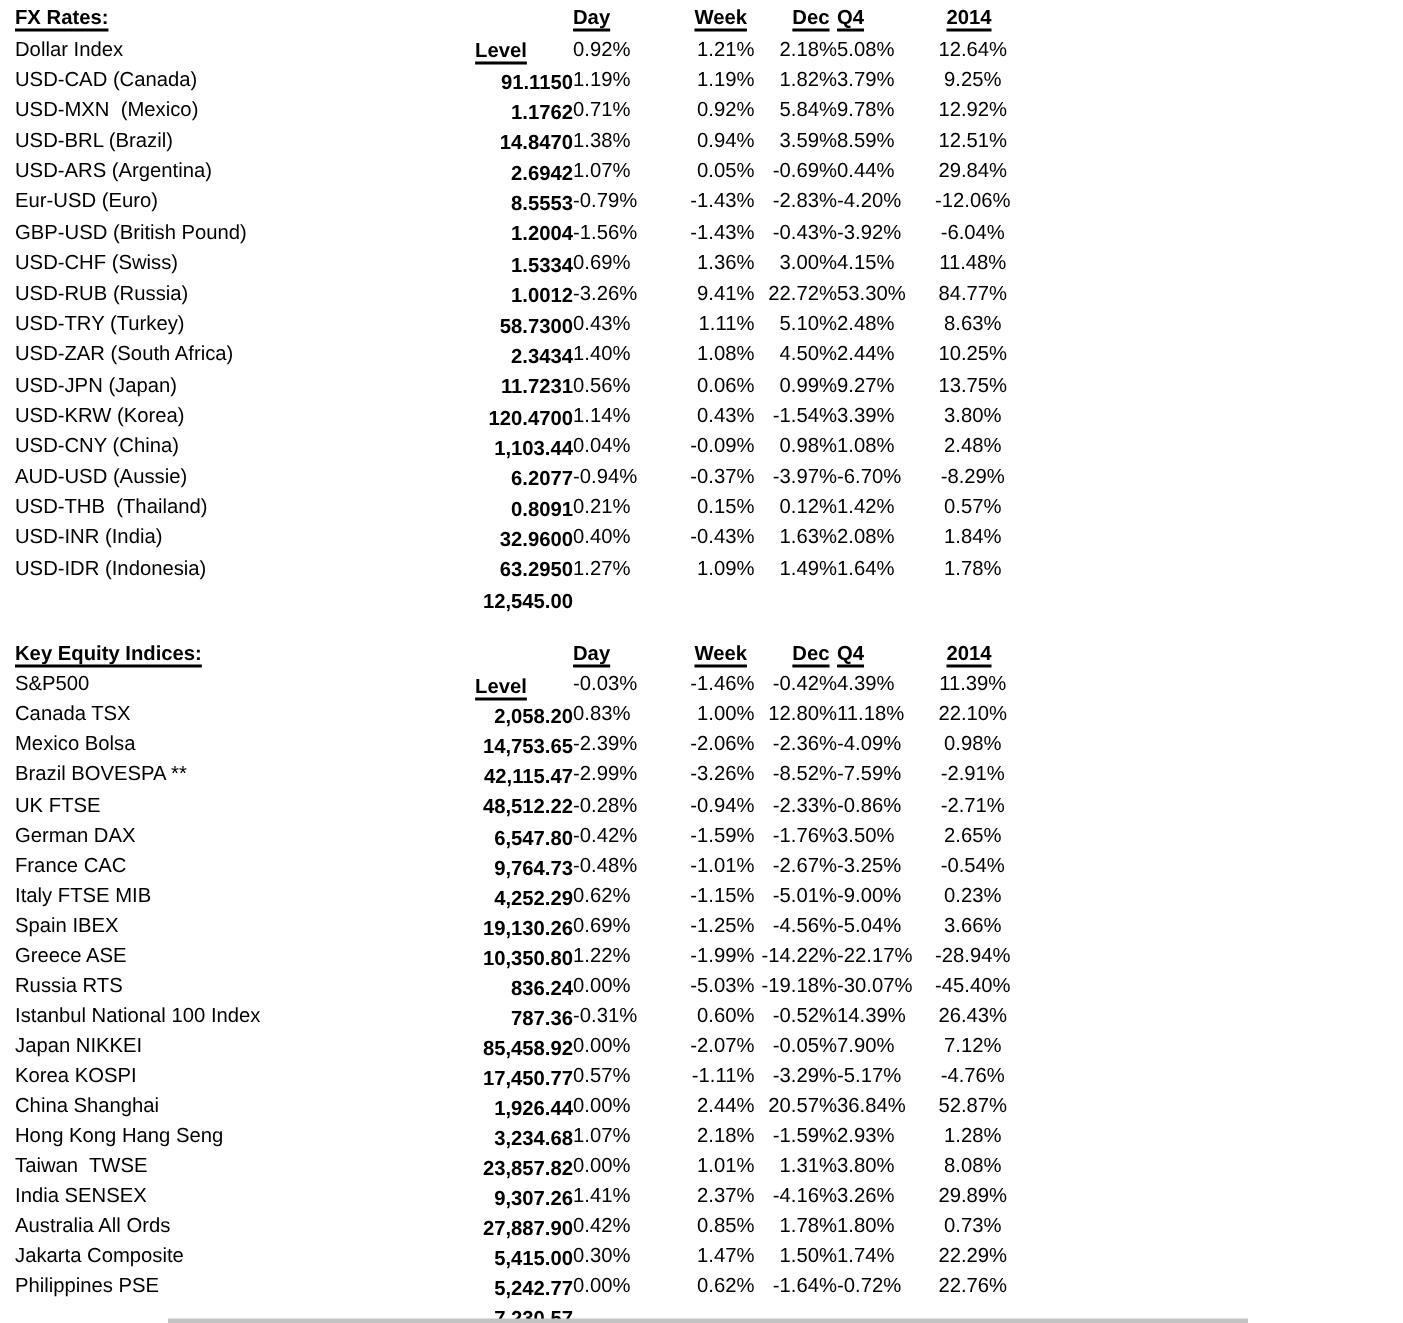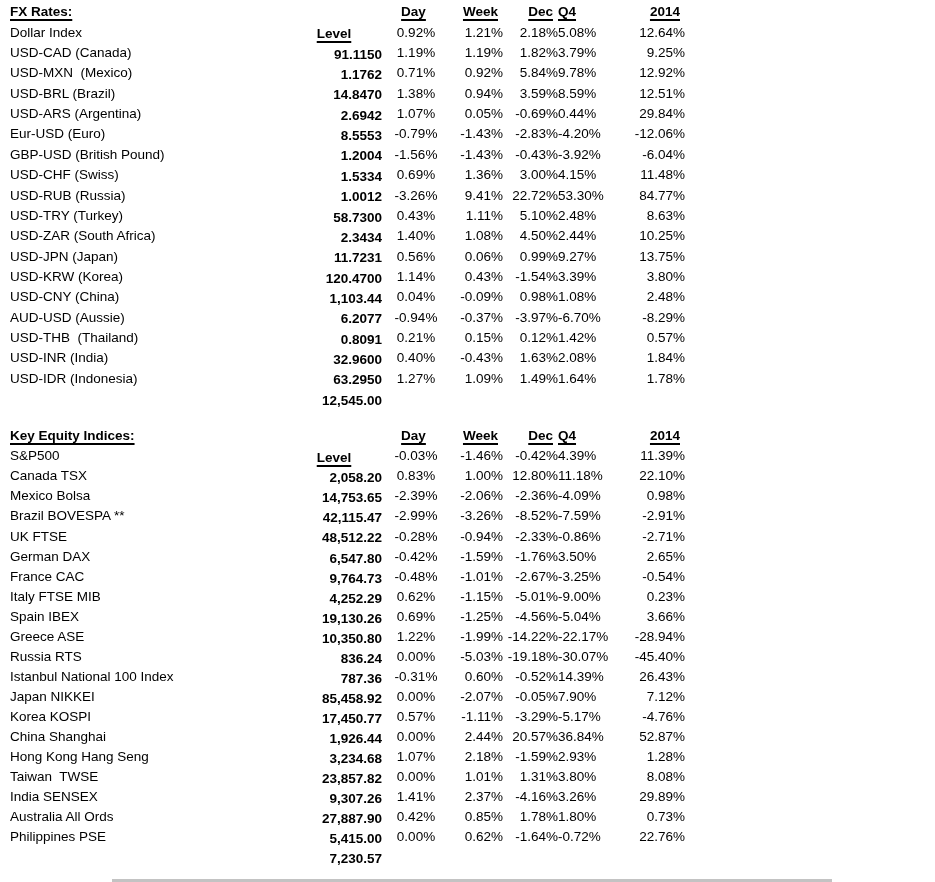--- a/index.html
+++ b/index.html
@@ -16,25 +16,25 @@
   .fin-table.fx { top: 2px; }
   .fin-table.eq { top: 426px; }
 
   .trow { display: flex; align-items: center; }
   .fx .trow { height: 20.35px; }
   .eq .trow { height: 20.05px; }
 
   .cell { display: block; font-size: 13.5px; line-height: 1; white-space: pre; overflow: visible; }
   .c-label { width: 300px; padding-left: 10px; text-align: left; }
   .c-level { width: 82px;  text-align: right; margin-top: 44px; }
-  .c-day   { width: 68px;  text-align: center; }
+  .c-day   { width: 68px;  text-align: left; }
   .c-week  { width: 53px;  text-align: right; }
   .c-dec   { width: 55px;  text-align: right; }
   .c-q4    { width: 54px;  }
-  .c-y2014 { width: 73px;  text-align: right; }
+  .c-y2014 { width: 73px;  text-align: center; }
 
   .hrow .cell {
     font-weight: bold;
   }
   .hrow .cell span {
     text-decoration: underline;
     text-underline-offset: 3px;
     text-decoration-thickness: 1.5px;
   }
   .hrow .c-level { text-align: center; padding-right: 14px; }
@@ -406,20 +406,29 @@
         <div class="trow drow">
           <span class="cell c-label">Australia All Ords</span>
           <span class="cell c-level">5,415.00</span>
           <span class="cell c-day">0.42%</span>
           <span class="cell c-week">0.85%</span>
           <span class="cell c-dec">1.78%</span>
           <span class="cell c-q4">1.80%</span>
           <span class="cell c-y2014">0.73%</span>
         </div>
         <div class="trow drow">
+          <span class="cell c-label">Jakarta Composite</span>
+          <span class="cell c-level">5,242.77</span>
+          <span class="cell c-day">0.30%</span>
+          <span class="cell c-week">1.47%</span>
+          <span class="cell c-dec">1.50%</span>
+          <span class="cell c-q4">1.74%</span>
+          <span class="cell c-y2014">22.29%</span>
+        </div>
+        <div class="trow drow">
           <span class="cell c-label">Philippines PSE</span>
           <span class="cell c-level">7,230.57</span>
           <span class="cell c-day">0.00%</span>
           <span class="cell c-week">0.62%</span>
           <span class="cell c-dec">-1.64%</span>
           <span class="cell c-q4">-0.72%</span>
           <span class="cell c-y2014">22.76%</span>
         </div>
       </div>
   </section>

